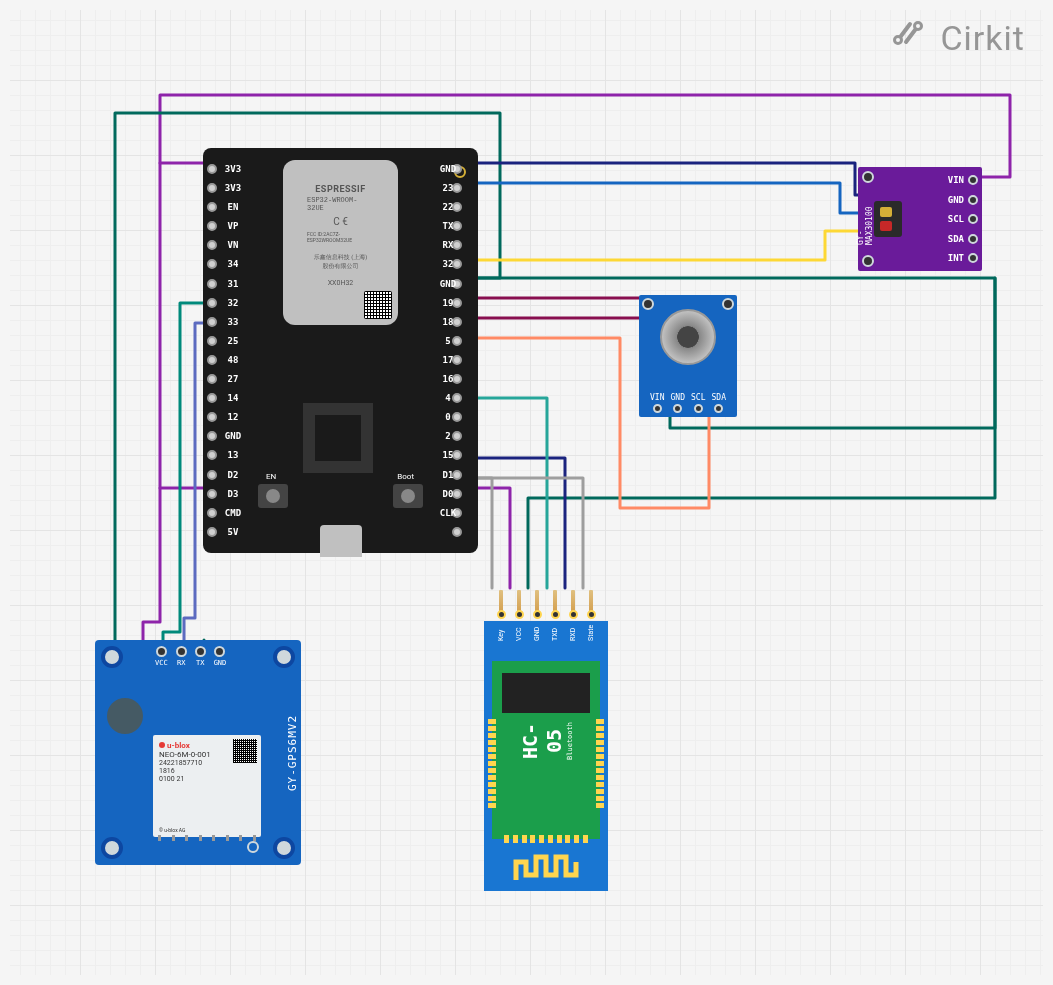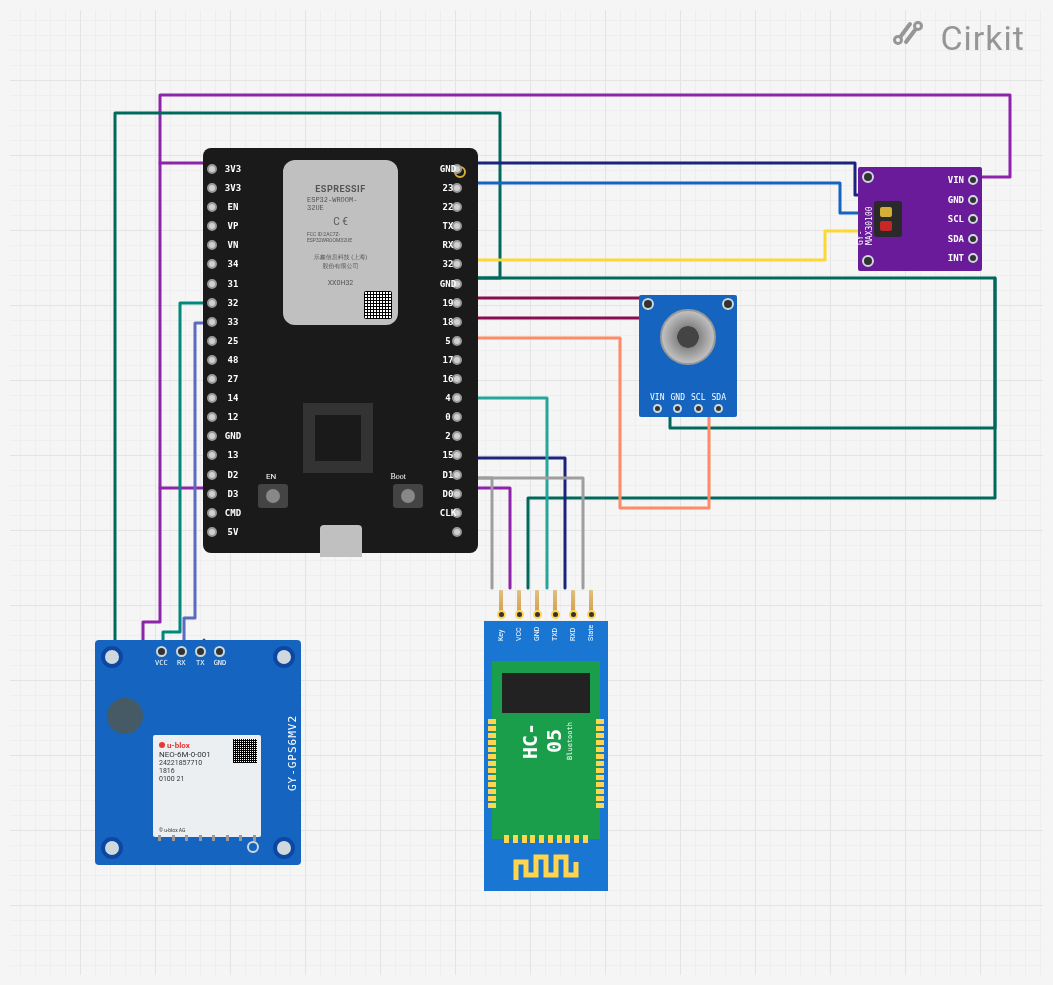--- a/index.html
+++ b/index.html
@@ -287,21 +287,21 @@
     <div style="position:absolute;right:6px;bottom:6px;width:28px;height:28px;background:#fff;border-radius:2px;
       background-image:repeating-linear-gradient(0deg,#000 0 1px,transparent 1px 3px),repeating-linear-gradient(90deg,#000 0 1px,transparent 1px 3px);"></div>
   </div>
   <span class="ufl"></span>
   <div class="esp-chip">
       <div class="esp-chip-inner"></div>
     </div>
   <div class="esp-btn l"></div>
   <div class="esp-btn r"></div>
   <span class="esp-btn-lbl" style="left:63px;">EN</span>
-  <span class="esp-btn-lbl" style="right:72px;font-family:Liberation Serif, serif;">Boot</span>
+  <span class="esp-btn-lbl" style="right:64px;">Boot</span>
   <div class="esp-usb"></div>
   <div class="pin-col right" id="esp-right">
       <div class="pin">
         <span class="pad"></span>
         <span class="lbl">GND</span>
       </div>
       <div class="pin">
         <span class="pad"></span>
         <span class="lbl">23</span>
       </div>

